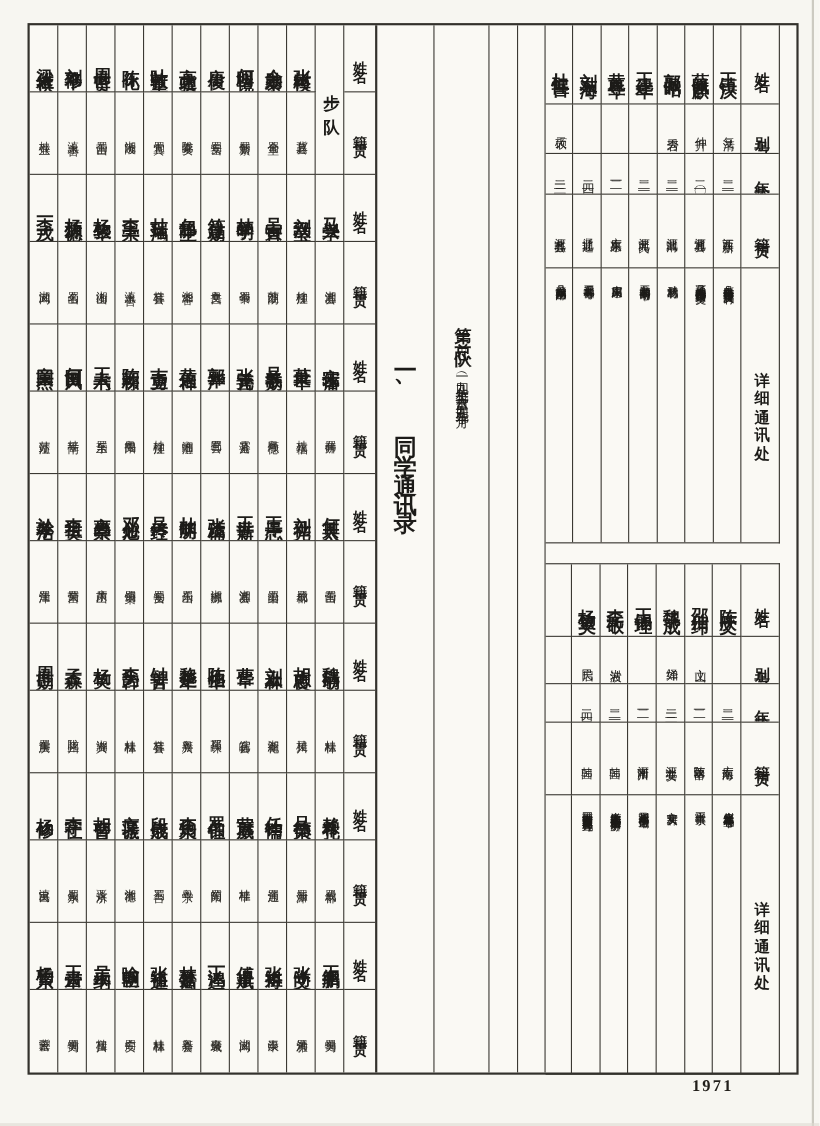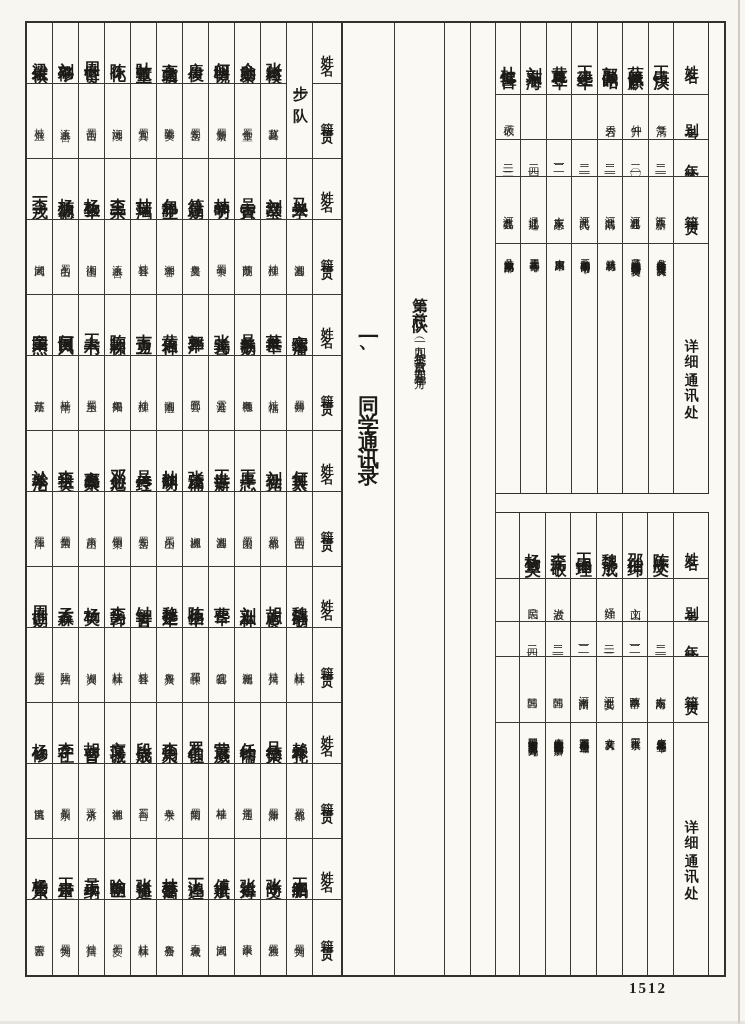--- a/index.html
+++ b/index.html
@@ -374,15 +374,15 @@
       <div class="cell rd no-bb" style="grid-area: 5 / 7;">广州光孝路旦花巷二十五号</div>
       <div class="cell rh no-br" style="grid-area: 1 / 8;">姓名</div>
       <div class="cell rh no-br" style="grid-area: 2 / 8;">别号</div>
       <div class="cell rh no-br" style="grid-area: 3 / 8;">年龄</div>
       <div class="cell rh no-br" style="grid-area: 4 / 8;">籍贯</div>
       <div class="cell rh no-br rh-addr no-bb" style="grid-area: 5 / 8;">详细通讯处</div>
     </div>
 
 </div>
 
-<div class="page-number">1512</div>
+<div class="page-number">1971</div>
 <div class="scan-edge-right"></div>
 <div class="scan-edge-bottom"></div>
 
 </body></html>

